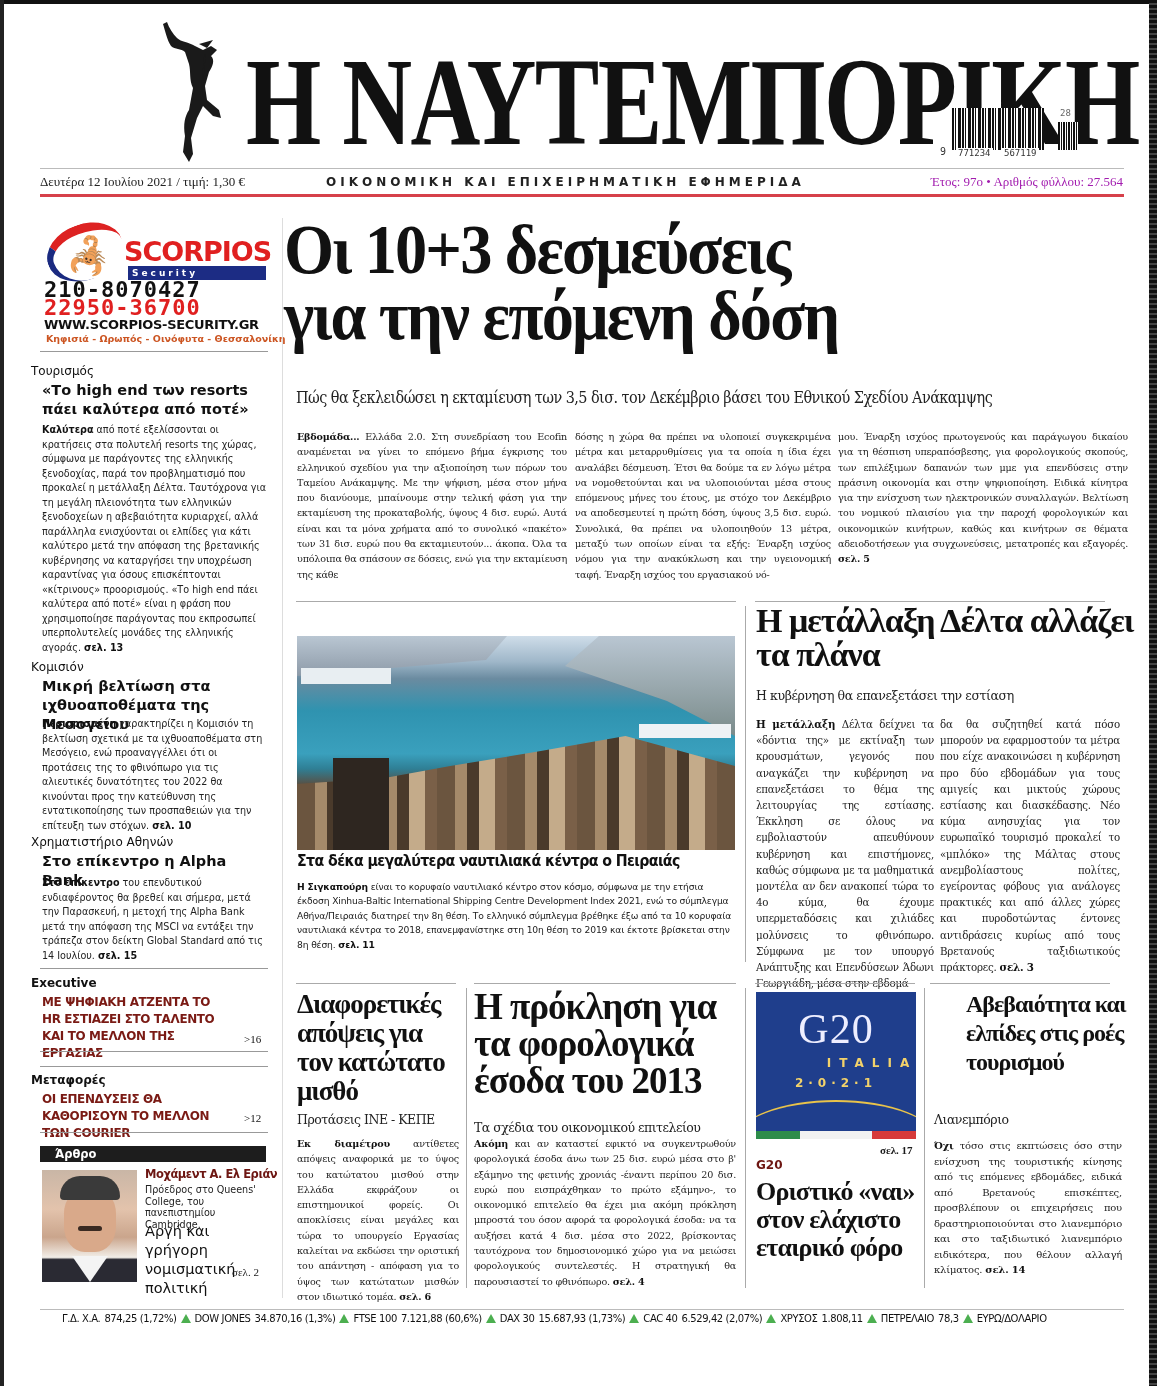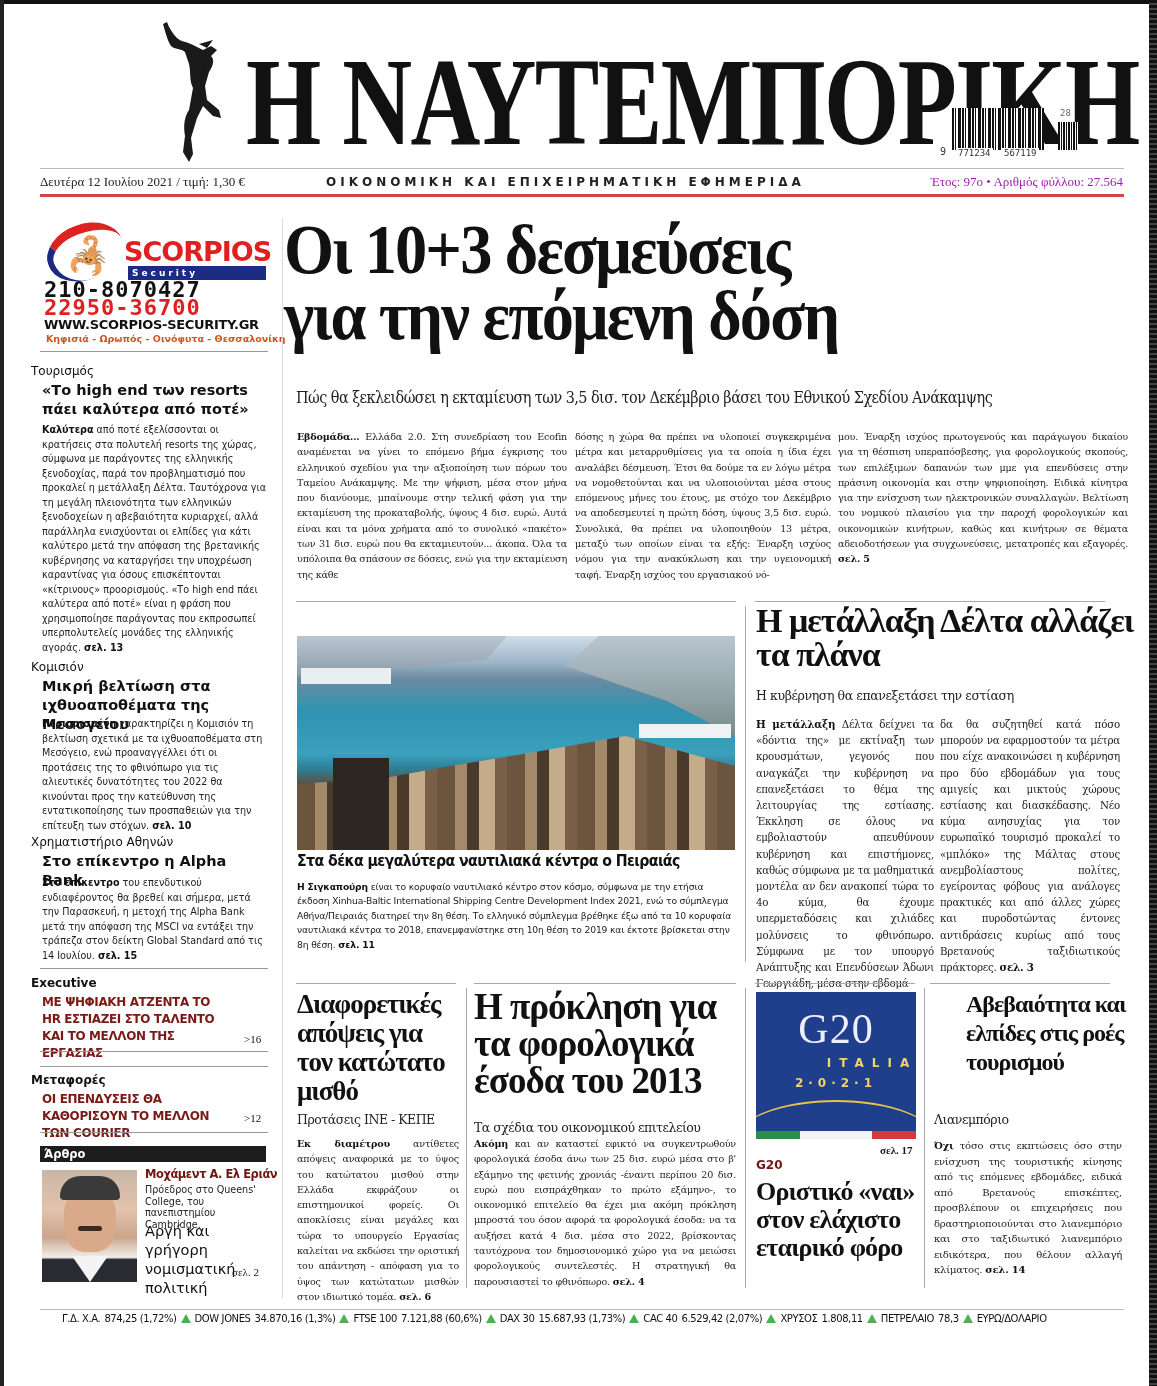--- a/index.html
+++ b/index.html
@@ -56,21 +56,21 @@
   .side-head { position: absolute; left: 42px; width: 226px; font-family: "DejaVu Sans", sans-serif; font-weight: bold;
     font-size: 14.5px; line-height: 19px; color: #111; }
   .side-body { position: absolute; left: 42px; width: 226px; font-family: "DejaVu Sans", sans-serif; font-size: 9.6px;
     line-height: 14.5px; color: #222; text-align: left; }
   .side-body b, .lead-bold { font-weight: bold; color: #111; }
   .pageref { font-weight: bold; color: #111; }
   .cap-head { position: absolute; left: 42px; width: 200px; font-family: "DejaVu Sans", sans-serif; font-weight: bold;
     font-size: 13px; line-height: 17px; color: #7a1a14; letter-spacing: -0.4px; transform: scaleX(0.92); transform-origin: left; }
   .cap-ref { position: absolute; left: 244px; font-family: "Liberation Serif", serif; font-size: 11px; color: #111; }
   .article-bar { position: absolute; left: 40px; top: 1146px; width: 226px; height: 16px; background: #1d1d1d; color: #fff;
-    font-family: "DejaVu Sans", sans-serif; font-weight: bold; font-size: 11.5px; line-height: 16px; padding-left: 4px; }
+    font-family: "DejaVu Sans", sans-serif; font-weight: bold; font-size: 11.5px; line-height: 16px; padding-left: 15px; }
   .portrait { position: absolute; left: 42px; top: 1170px; width: 95px; height: 112px;
     background: linear-gradient(180deg,#c9b6a6 0%,#e3c3ac 35%,#caa58c 60%,#f2eee8 78%,#2a2a33 80%,#2a2a33 100%); overflow: hidden; }
   .portrait-hair { position: absolute; left: 18px; top: 6px; width: 60px; height: 24px; background: #3a3a3a; border-radius: 30px 30px 6px 6px; }
   .portrait-face { position: absolute; left: 22px; top: 18px; width: 52px; height: 64px; background: #d9a98a; border-radius: 40%; }
   .portrait-mous { position: absolute; left: 36px; top: 56px; width: 24px; height: 5px; background: #3a2a22; border-radius: 3px; }
   .portrait-shirt { position: absolute; left: 30px; top: 86px; width: 36px; height: 26px; background: #f4f4f4; clip-path: polygon(0 0,100% 0,50% 100%); }
   .author-name { position: absolute; left: 145px; top: 1166px; font-family: "DejaVu Sans", sans-serif; font-weight: bold;
     font-size: 12.5px; color: #6d1612; letter-spacing: -0.5px; transform: scaleX(0.92); transform-origin: left; white-space: nowrap; }
   .author-role { position: absolute; left: 145px; top: 1184px; width: 122px; font-family: "DejaVu Sans", sans-serif;
     font-size: 9.6px; line-height: 11.5px; color: #222; }

